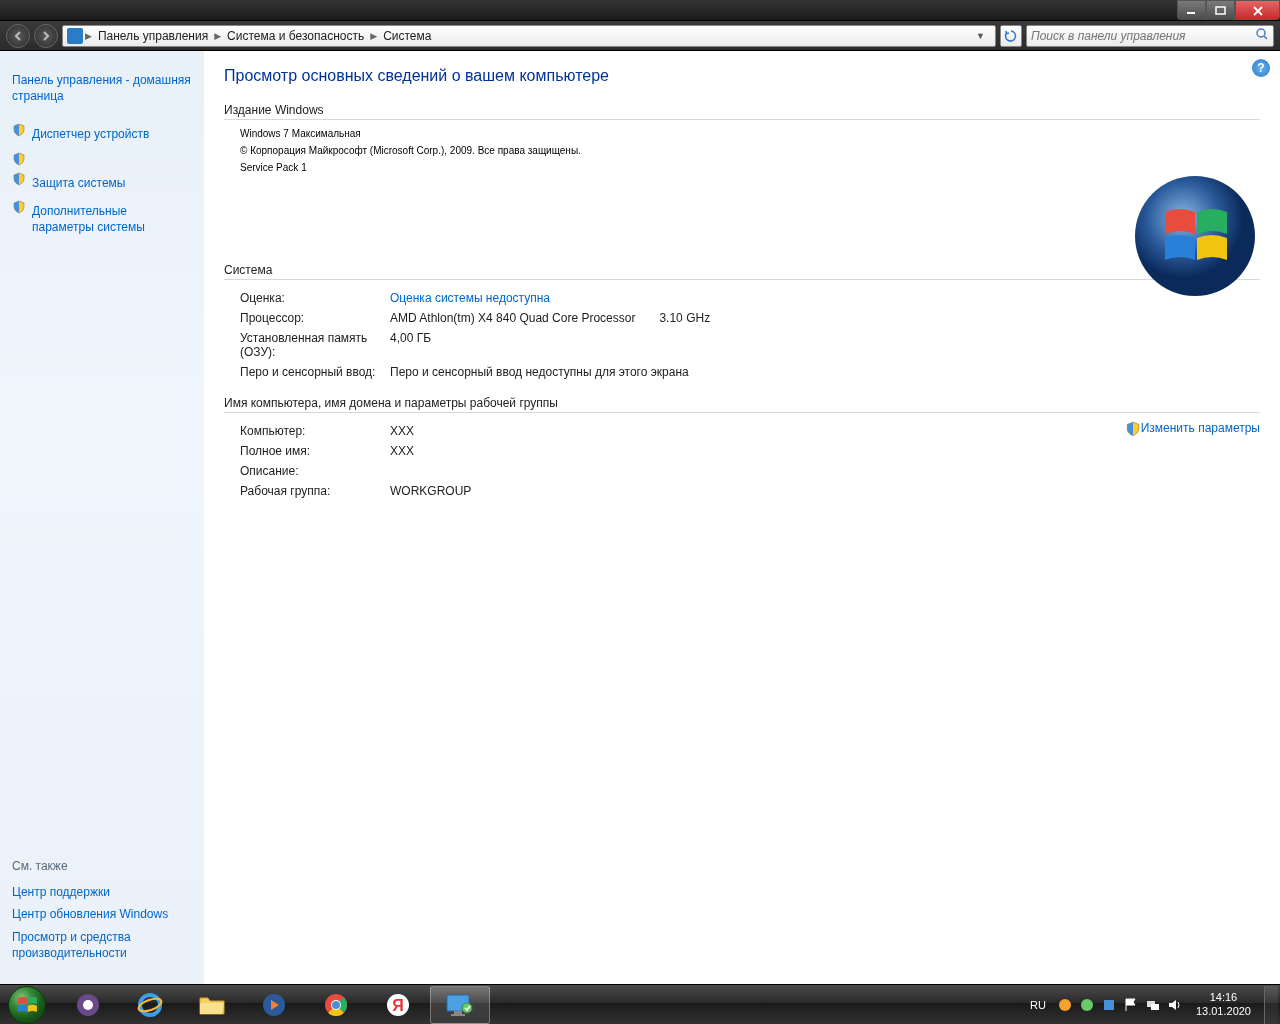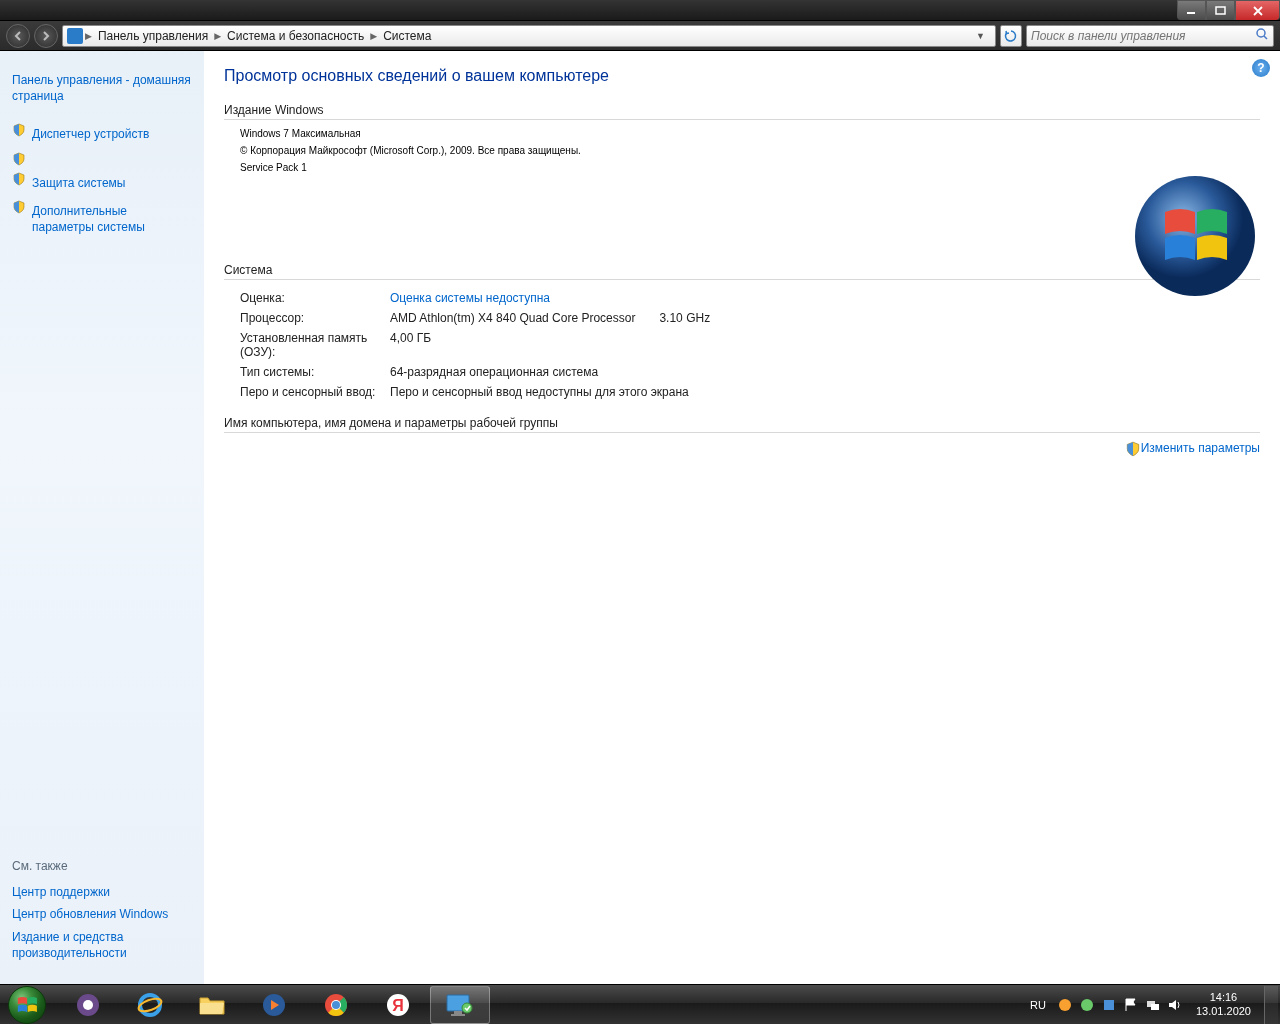--- a/index.html
+++ b/index.html
@@ -158,21 +158,21 @@
       <span class="shield"><svg viewBox="0 0 14 14">
             <path d="M7 1 L12 3 L12 7 C12 10 9 12 7 13 C5 12 2 10 2 7 L2 3 Z" fill="#ffcc33" stroke="#886600" stroke-width="0.5"></path>
             <path d="M7 1 L7 13 C5 12 2 10 2 7 L2 3 Z" fill="#4a90d9"></path>
           </svg></span>
       <a>Дополнительные параметры системы</a>
     </div>
     <div class="seealso">
       <div class="seealso-hdr">См. также</div>
       <a>Центр поддержки</a>
       <a>Центр обновления Windows</a>
-      <a>Издание и средства производительности</a>
+      <a>Просмотр и средства производительности</a>
     </div>
   </div>
 
   <div class="content">
     <div class="helpbtn">?</div>
     <h1 class="pagetitle">Просмотр основных сведений о вашем компьютере</h1>
 
     <div class="section">
       <div class="sechdr">Издание Windows</div>
       <div class="secbody">
@@ -209,38 +209,52 @@
           </div>
         <div class="kvrow">
             <div class="k">Процессор:</div>
             <div class="v"><span>AMD Athlon(tm) X4 840 Quad Core Processor</span><span class="procspeed">3.10 GHz</span></div>
           </div>
         <div class="kvrow">
             <div class="k">Установленная память (ОЗУ):</div>
             <div class="v">4,00 ГБ</div>
           </div>
         <div class="kvrow">
-            <div class="k">Тип системы:</div>
-            <div class="v">64-разрядная операционная система</div>
-          </div>
-        <div class="kvrow">
             <div class="k">Перо и сенсорный ввод:</div>
             <div class="v">Перо и сенсорный ввод недоступны для этого экрана</div>
           </div>
       </div>
     </div>
 
     <div class="section">
       <div class="sechdr">Имя компьютера, имя домена и параметры рабочей группы</div>
       <div class="changesettings">
         <span class="shield"><svg viewBox="0 0 14 14">
               <path d="M7 1 L12 3 L12 7 C12 10 9 12 7 13 C5 12 2 10 2 7 L2 3 Z" fill="#ffcc33" stroke="#886600" stroke-width="0.5"></path>
               <path d="M7 1 L7 13 C5 12 2 10 2 7 L2 3 Z" fill="#4a90d9"></path>
             </svg></span>
         <span>Изменить параметры</span>
+      </div>
+      <div class="secbody kvtable">
+        <div class="kvrow">
+            <div class="k">Компьютер:</div>
+            <div class="v">XXX</div>
+          </div>
+        <div class="kvrow">
+            <div class="k">Полное имя:</div>
+            <div class="v">XXX</div>
+          </div>
+        <div class="kvrow">
+            <div class="k">Описание:</div>
+            <div class="v"></div>
+          </div>
+        <div class="kvrow">
+            <div class="k">Рабочая группа:</div>
+            <div class="v">WORKGROUP</div>
+          </div>
       </div>
     </div>
   </div>
 </div>
 
 <div class="taskbar">
   <div class="startbtn">
     <div class="startorb">
       <svg width="22" height="22" viewBox="0 0 60 60">
           <path d="M5 11 Q18 6 30 11 L30 28 Q18 23 5 28 Z" fill="#e74c3c"></path>

